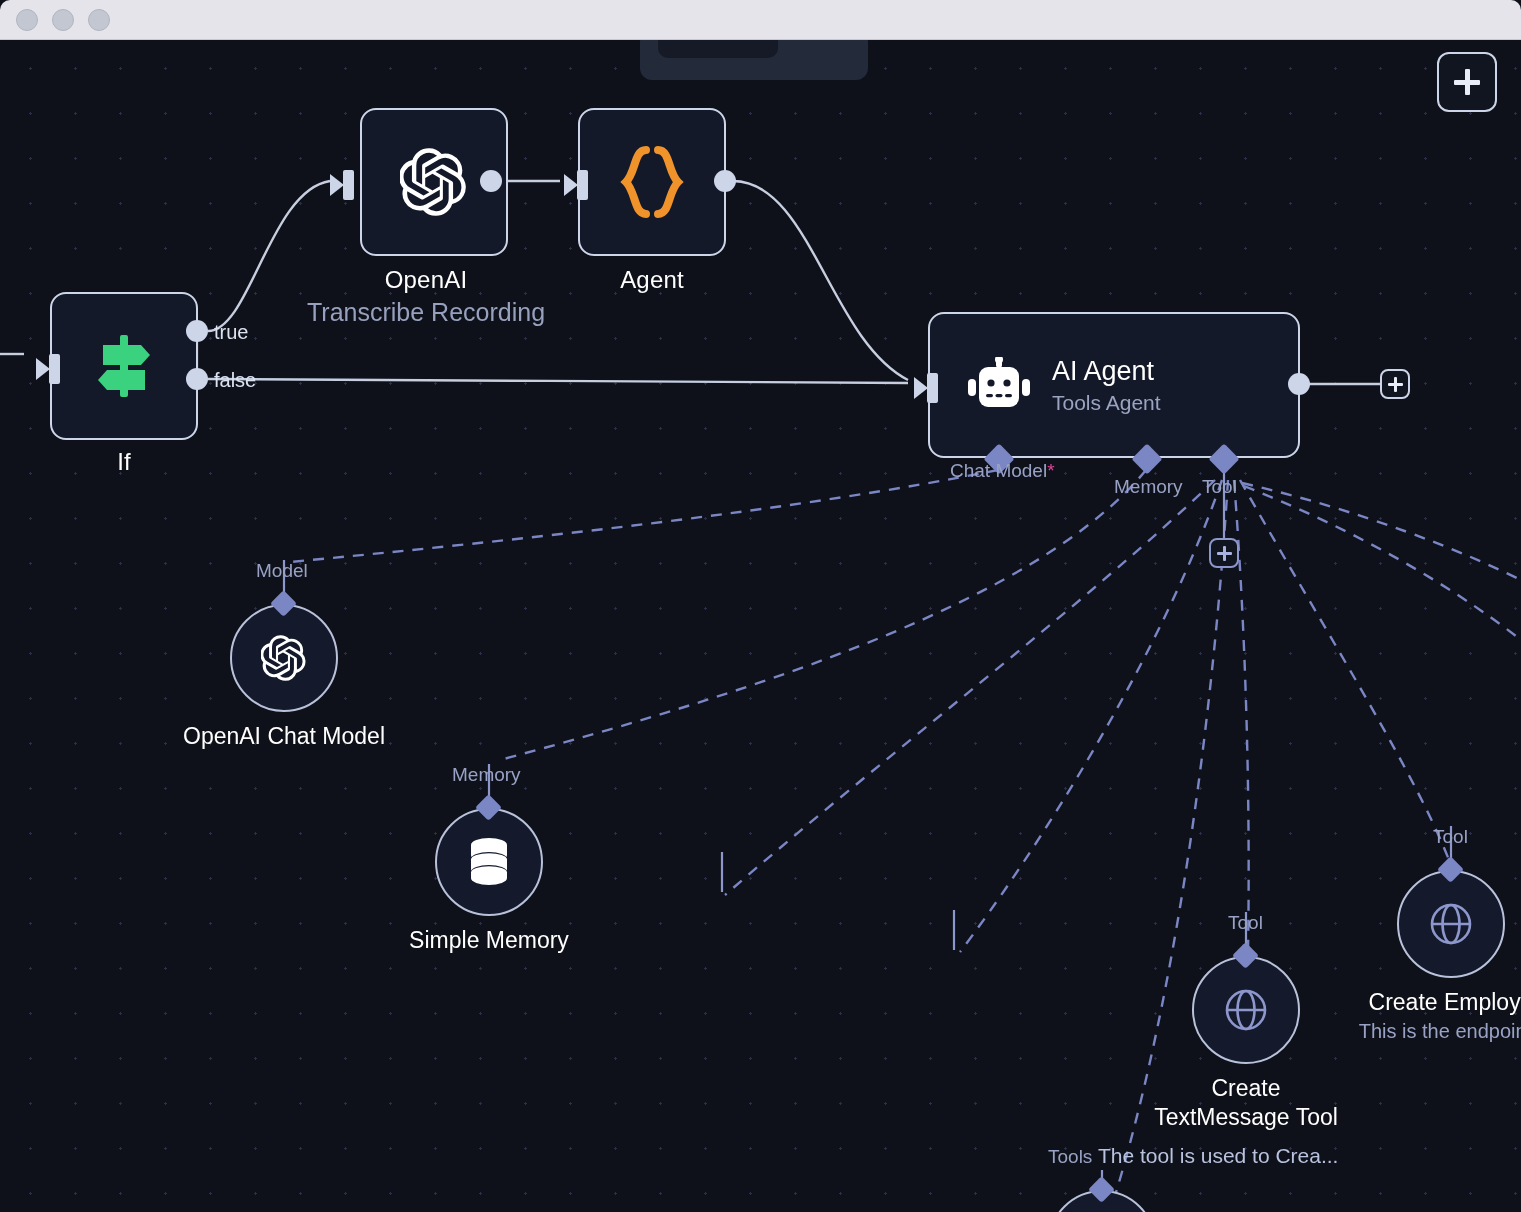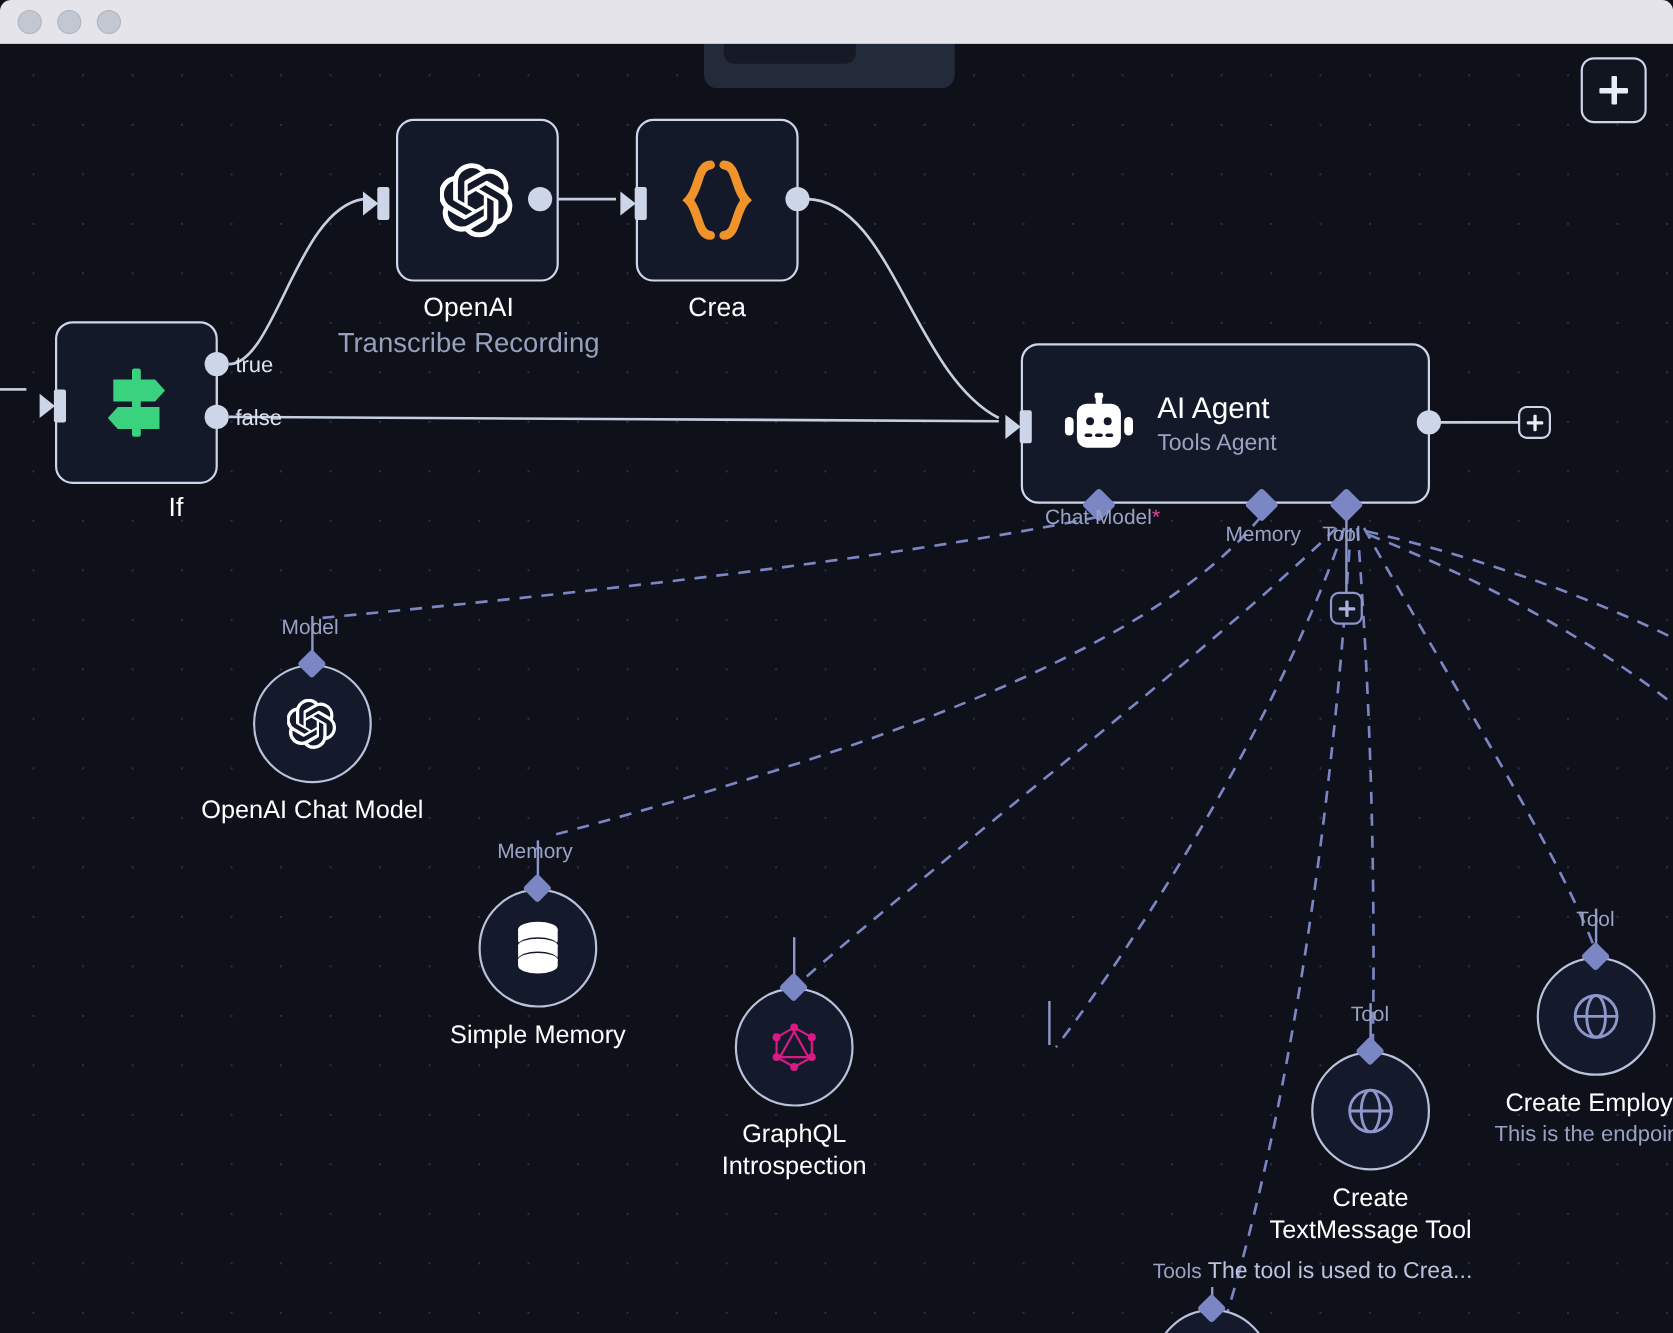--- a/index.html
+++ b/index.html
@@ -190,21 +190,21 @@
         <svg width="62" height="70" viewBox="0 0 62 70">
           <rect x="27" y="4" width="8" height="62" rx="2" fill="#3ad17f"></rect>
           <path d="M10 14 H48 L57 24 L48 34 H10 Z" fill="#3ad17f"></path>
           <path d="M52 39 H14 L5 49 L14 59 H52 Z" fill="#3ad17f"></path>
         </svg>
       </div>
       <div class="out-dot" style="left:136px; top:28px;"></div>
       <div class="port-label" style="left:164px; top:29px;">true</div>
       <div class="out-dot" style="left:136px; top:76px;"></div>
       <div class="port-label" style="left:164px; top:77px;">false</div>
-      <div class="ntitle" style="left:74px; top:156px;margin-left:36px;">If</div>
+      <div class="ntitle" style="left:74px; top:156px;">If</div>
     </div>
 
     <div class="node" style="left:344px; top:68px;padding-left:16px;">
       <div class="in-port" style="left:-14px; top:62px;">
         <div class="in-arrow"></div>
         <div class="in-bar"></div>
       </div>
       <div class="nbox">
         <svg width="68" height="68" viewBox="0 0 40 40">
           <path fill="#ffffff" d="M36.1 16.4a9.9 9.9 0 0 0-.85-8.13 10 10 0 0 0-10.78-4.8A9.9 9.9 0 0 0 16.9.2a10 10 0 0 0-9.54 6.92 9.9 9.9 0 0 0-6.62 4.8 10 10 0 0 0 1.23 11.73 9.9 9.9 0 0 0 .85 8.13 10 10 0 0 0 10.78 4.8 9.9 9.9 0 0 0 7.57 3.3 10 10 0 0 0 9.54-6.93 9.9 9.9 0 0 0 6.62-4.8 10 10 0 0 0-1.23-11.75Zm-14.9 20.8a7.4 7.4 0 0 1-4.76-1.72l.24-.13 7.9-4.57a1.3 1.3 0 0 0 .65-1.12V18.5l3.34 1.93a.12.12 0 0 1 .06.09v9.23a7.45 7.45 0 0 1-7.43 7.45ZM5.2 30.38a7.4 7.4 0 0 1-.89-5l.24.14 7.9 4.57a1.28 1.28 0 0 0 1.3 0l9.65-5.57v3.86a.12.12 0 0 1-.05.1l-8 4.62a7.45 7.45 0 0 1-10.15-2.72ZM3.12 13.2a7.4 7.4 0 0 1 3.9-3.27v9.4a1.28 1.28 0 0 0 .64 1.11l9.6 5.54-3.34 1.93a.12.12 0 0 1-.12 0L5.8 23.3a7.45 7.45 0 0 1-2.73-10.1Zm27.44 6.38-9.64-5.6 3.34-1.92a.12.12 0 0 1 .12 0l8 4.62a7.44 7.44 0 0 1-1.15 13.42v-9.4a1.3 1.3 0 0 0-.67-1.12Zm3.32-5-.24-.15-7.88-4.6a1.28 1.28 0 0 0-1.3 0l-9.64 5.57V11.5a.12.12 0 0 1 .05-.1l8-4.61a7.44 7.44 0 0 1 11.04 7.8ZM13 21.5l-3.35-1.93a.13.13 0 0 1-.06-.1V10.3a7.44 7.44 0 0 1 12.2-5.71l-.24.13-7.9 4.57a1.3 1.3 0 0 0-.65 1.12Zm1.82-3.9 4.3-2.48 4.3 2.48v4.96l-4.3 2.48-4.3-2.48Z"></path>
@@ -219,21 +219,21 @@
       <div class="in-port" style="left:-14px; top:62px;">
         <div class="in-arrow"></div>
         <div class="in-bar"></div>
       </div>
       <div class="nbox">
         <svg width="72" height="76" viewBox="0 0 72 76">
           <path d="M30 6 C18 6 20 28 10 38 C20 48 18 70 30 70" fill="none" stroke="#f0932b" stroke-width="8" stroke-linecap="round"></path>
           <path d="M42 6 C54 6 52 28 62 38 C52 48 54 70 42 70" fill="none" stroke="#f0932b" stroke-width="8" stroke-linecap="round"></path>
         </svg>
       </div>
-      <div class="ntitle">Crea</div>
+      <div class="ntitle">Agent</div>
       <div class="out-dot" style="left:136px; top:62px;"></div>
     </div>
 
     <div class="node" style="left:928px; top:272px;">
       <div class="in-port" style="left:-14px; top:61px;">
         <div class="in-arrow"></div>
         <div class="in-bar"></div>
       </div>
       <div class="nbox wide">
         <svg width="62" height="56" viewBox="0 0 62 56">
@@ -295,40 +295,20 @@
           <ellipse cx="23" cy="22.5" rx="18" ry="6.2" fill="#ffffff"></ellipse>
           <path d="M5 22 v10 a18 7 0 0 0 36 0 V22" fill="#ffffff"></path>
           <ellipse cx="23" cy="35" rx="18" ry="7" fill="#141a2c"></ellipse>
           <ellipse cx="23" cy="35.5" rx="18" ry="6.2" fill="#ffffff"></ellipse>
           <path d="M5 35 v6 a18 7 0 0 0 36 0 V35" fill="#ffffff"></path>
         </svg>
       </div>
       <div class="rtitle">Simple Memory</div>
     </div>
 
-    <div class="rnode" style="left:668px; top:858px;">
-      <div class="diamond sm" style="left:44px; top:-10px;"></div>
-      <div class="rcircle">
-        <svg width="42" height="46" viewBox="0 0 42 46">
-          <g stroke="#d81b84" stroke-width="2" fill="none">
-            <path d="M21 5 L37 14 L37 32 L21 41 L5 32 L5 14 Z"></path>
-            <path d="M21 9 L34 32 L8 32 Z"></path>
-          </g>
-          <g fill="#d81b84">
-            <circle cx="21" cy="5" r="3.6"></circle>
-            <circle cx="37" cy="14" r="3.6"></circle>
-            <circle cx="37" cy="32" r="3.6"></circle>
-            <circle cx="21" cy="41" r="3.6"></circle>
-            <circle cx="5" cy="32" r="3.6"></circle>
-            <circle cx="5" cy="14" r="3.6"></circle>
-          </g>
-        </svg>
-      </div>
-      <div class="rtitle wrap">GraphQL Introspection</div>
-    </div>
 
 
     <div class="rnode" style="left:1192px; top:916px;">
       <div class="dlabel" style="left:36px; top:-44px;">Tool</div>
       <div class="diamond sm" style="left:44px; top:-10px;"></div>
       <div class="rcircle">
         <svg width="50" height="50" viewBox="0 0 50 50">
           <g stroke="#8d97cc" stroke-width="2.6" fill="none">
             <circle cx="25" cy="25" r="19"></circle>
             <ellipse cx="25" cy="25" rx="8.5" ry="19"></ellipse>

